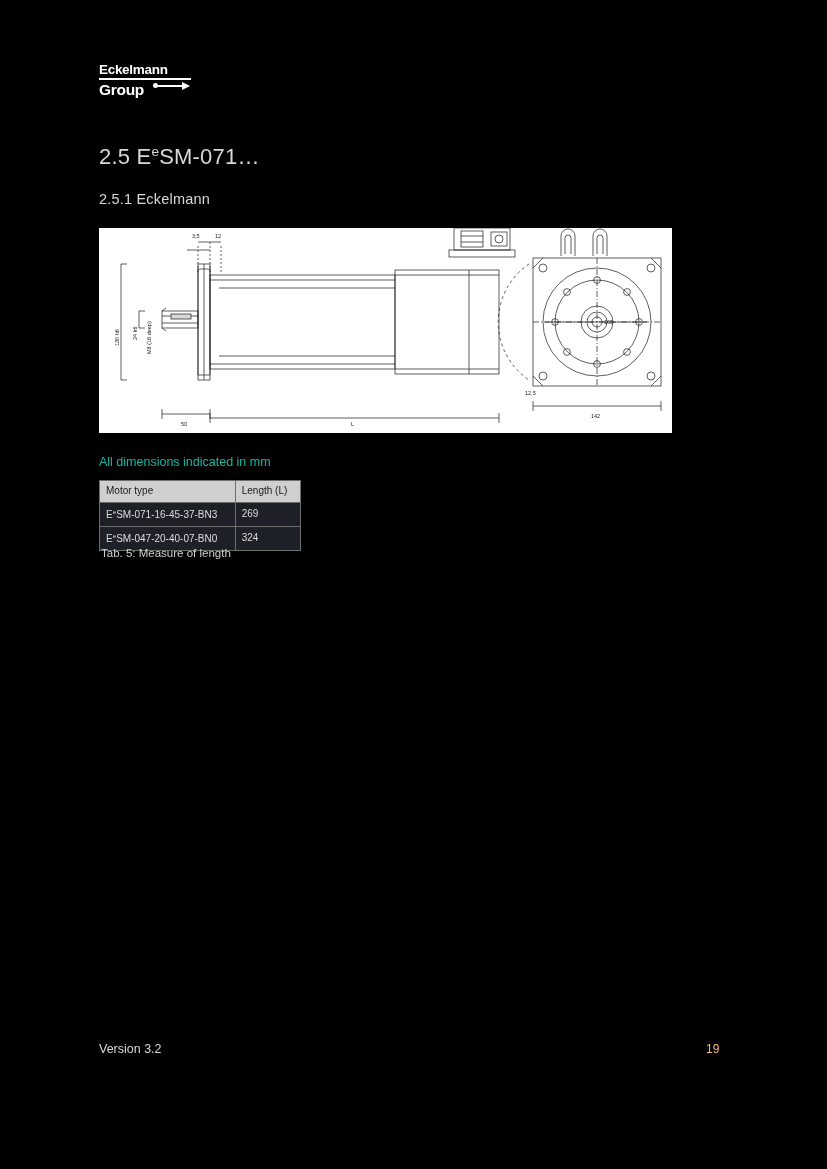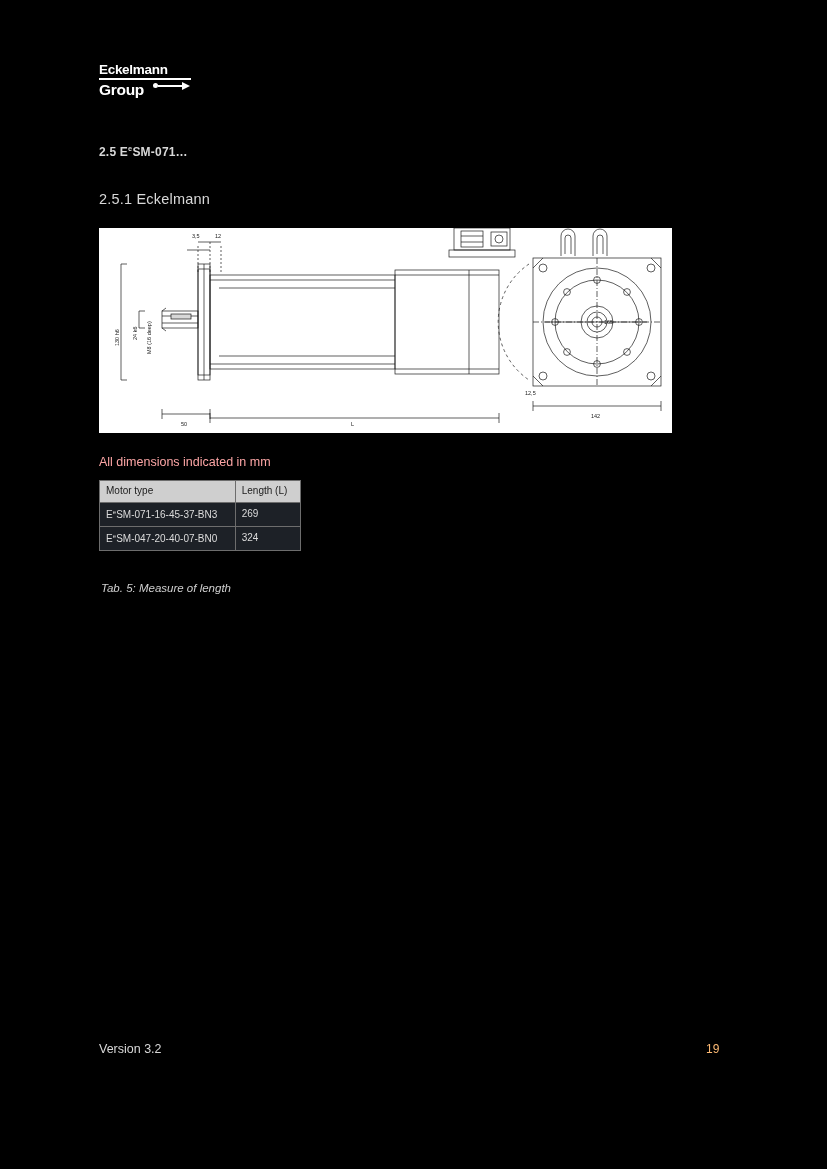--- a/index.html
+++ b/index.html
@@ -79,23 +79,23 @@
     border-top: 4px solid transparent;
     border-bottom: 4px solid transparent;
     border-left: 8px solid #ffffff;
   }
 
   
   .h2 {
     position: absolute;
     left: 99px;
     top: 144px;
-    font-size: 12px;
+    font-size: 22px;
     color: #d8d8d8;
-    font-weight: bold;
+    font-weight: normal;
     letter-spacing: 0.2px;
   }
   .h3 {
     position: absolute;
     left: 99px;
     top: 191px;
     font-size: 14.5px;
     color: #d8d8d8;
     font-weight: normal;
     letter-spacing: 0.2px;
@@ -115,21 +115,21 @@
     background: #ffffff;
   }
   .fig-svg { display: block; }
 
   
   .dims-note {
     position: absolute;
     left: 99px;
     top: 455px;
     font-size: 12.5px;
-    color: #fca5a5;
+    color: #14b8a6;
   }
 
   
   .table {
     position: absolute;
     left: 99px;
     top: 480px;
     width: 202px;
     border-collapse: collapse;
     font-size: 10px;
@@ -152,23 +152,22 @@
     background: #1d2127;
     color: #dcdcdc;
     height: 15px;
   }
   .col-type { width: 118px; }
   .col-len  { width: 50px; }
 
   .tab-caption {
     position: absolute;
     left: 101px;
-    top: 582px;
+    top: 547px;
     font-size: 11.5px;
-    font-style: italic;
     color: #d0d0d0;
   }
 
   
   .footer-left {
     position: absolute;
     left: 99px;
     top: 1042px;
     font-size: 12.5px;
     color: #d8d8d8;

